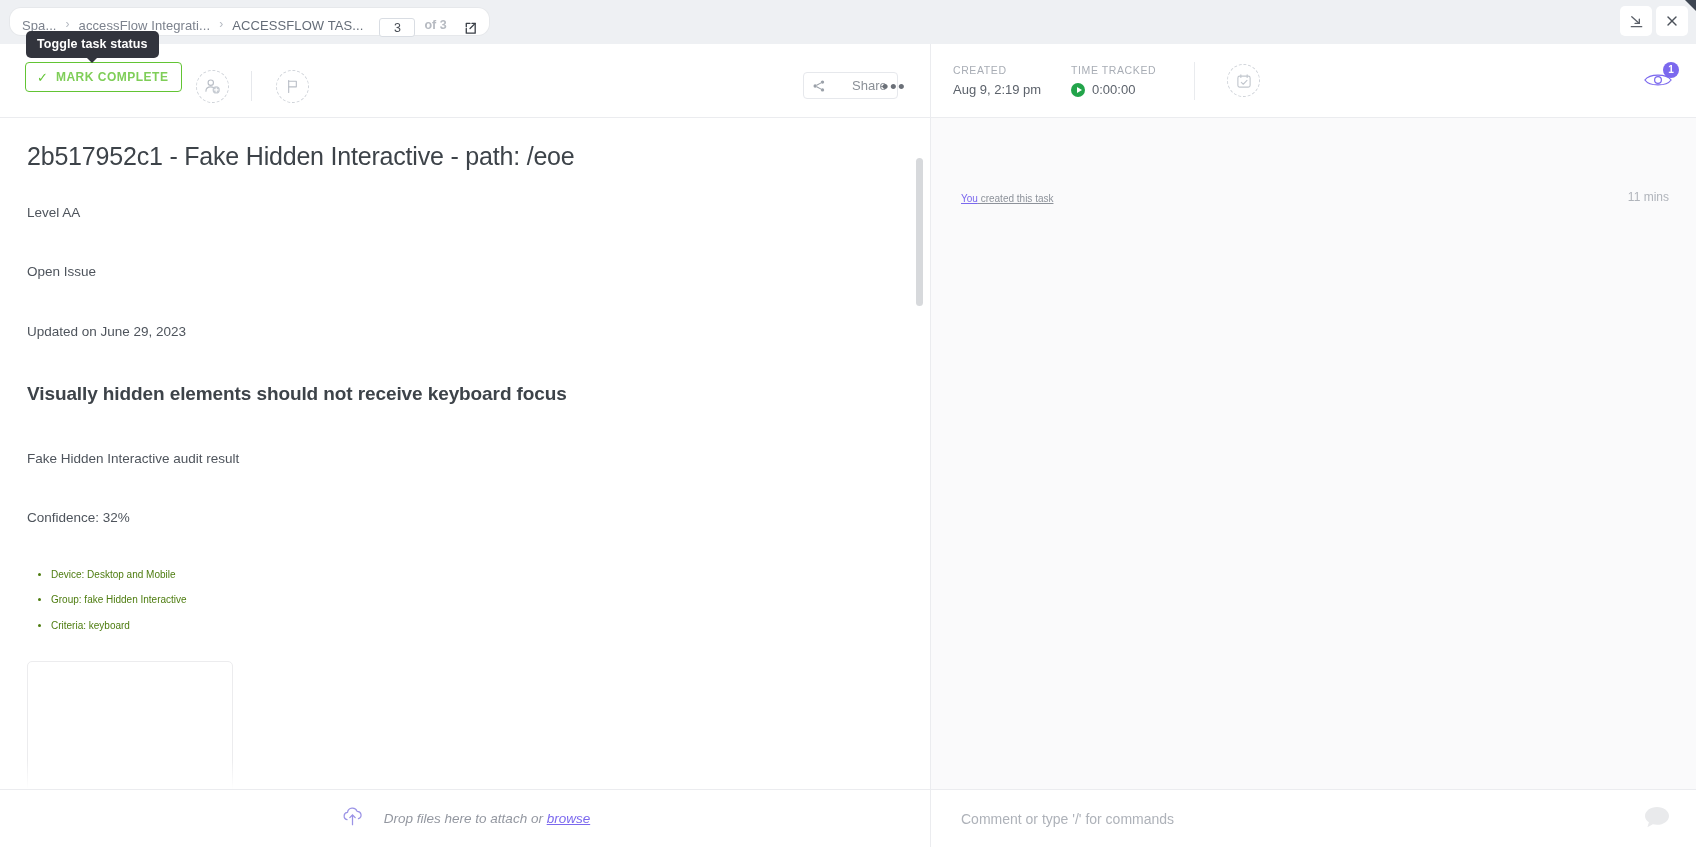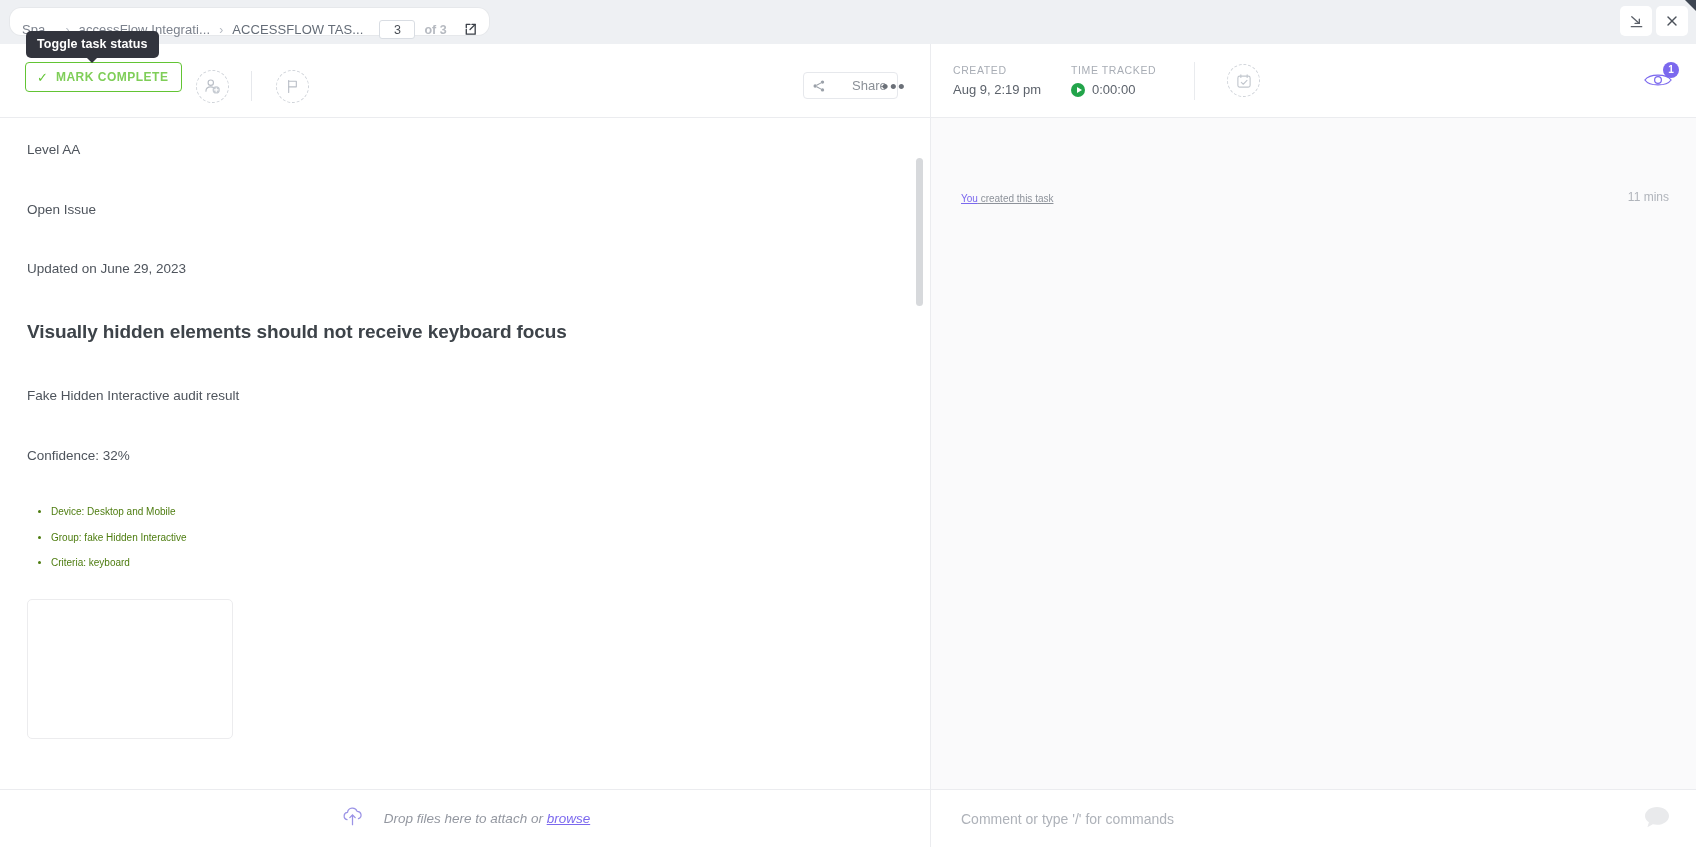--- a/index.html
+++ b/index.html
@@ -27,22 +27,21 @@
     align-items: center;
   }
 
   .breadcrumb-pill {
     position: absolute;
     left: 10px; top: 8px;
     height: 27px;
     background: #ffffff;
     border-radius: 11px;
     display: flex;
-    align-items: center;
-    padding: 16px 8px 0 12px;
+    padding: 10px 8px 0 12px;
     box-shadow: 0 0 0 1px rgba(0,0,0,0.03);
   }
   .crumb {
     font-size: 13px;
     color: #7c828d;
     white-space: nowrap;
     letter-spacing: 0.1px;
   }
   .crumb.strong { color: #656d78; }
   .crumb-sep {
@@ -556,20 +555,21 @@
       <svg width="30" height="22" viewBox="0 0 32 22" fill="none" stroke="#7b68ee" stroke-width="1.3">
         <path d="M2 11 C7 4, 25 4, 30 11 C25 18, 7 18, 2 11 Z"></path>
         <circle cx="16" cy="11" r="3.6"></circle>
       </svg>
       <span class="watcher-badge">1</span>
     </div>
   </div>
 
   <div class="content-pane">
     <div class="content-inner">
+      <div class="task-title">2b517952c1 - Fake Hidden Interactive - path: /eoe</div>
       <div class="para">Level AA</div>
       <div class="para">Open Issue</div>
       <div class="para">Updated on June 29, 2023</div>
       <div class="sub-head">Visually hidden elements should not receive keyboard focus</div>
       <div class="para">Fake Hidden Interactive audit result</div>
       <div class="para">Confidence: 32%</div>
       <ul class="bullets">
         <li>Device: Desktop and Mobile</li>
         <li>Group: fake Hidden Interactive</li>
         <li>Criteria: keyboard</li>

